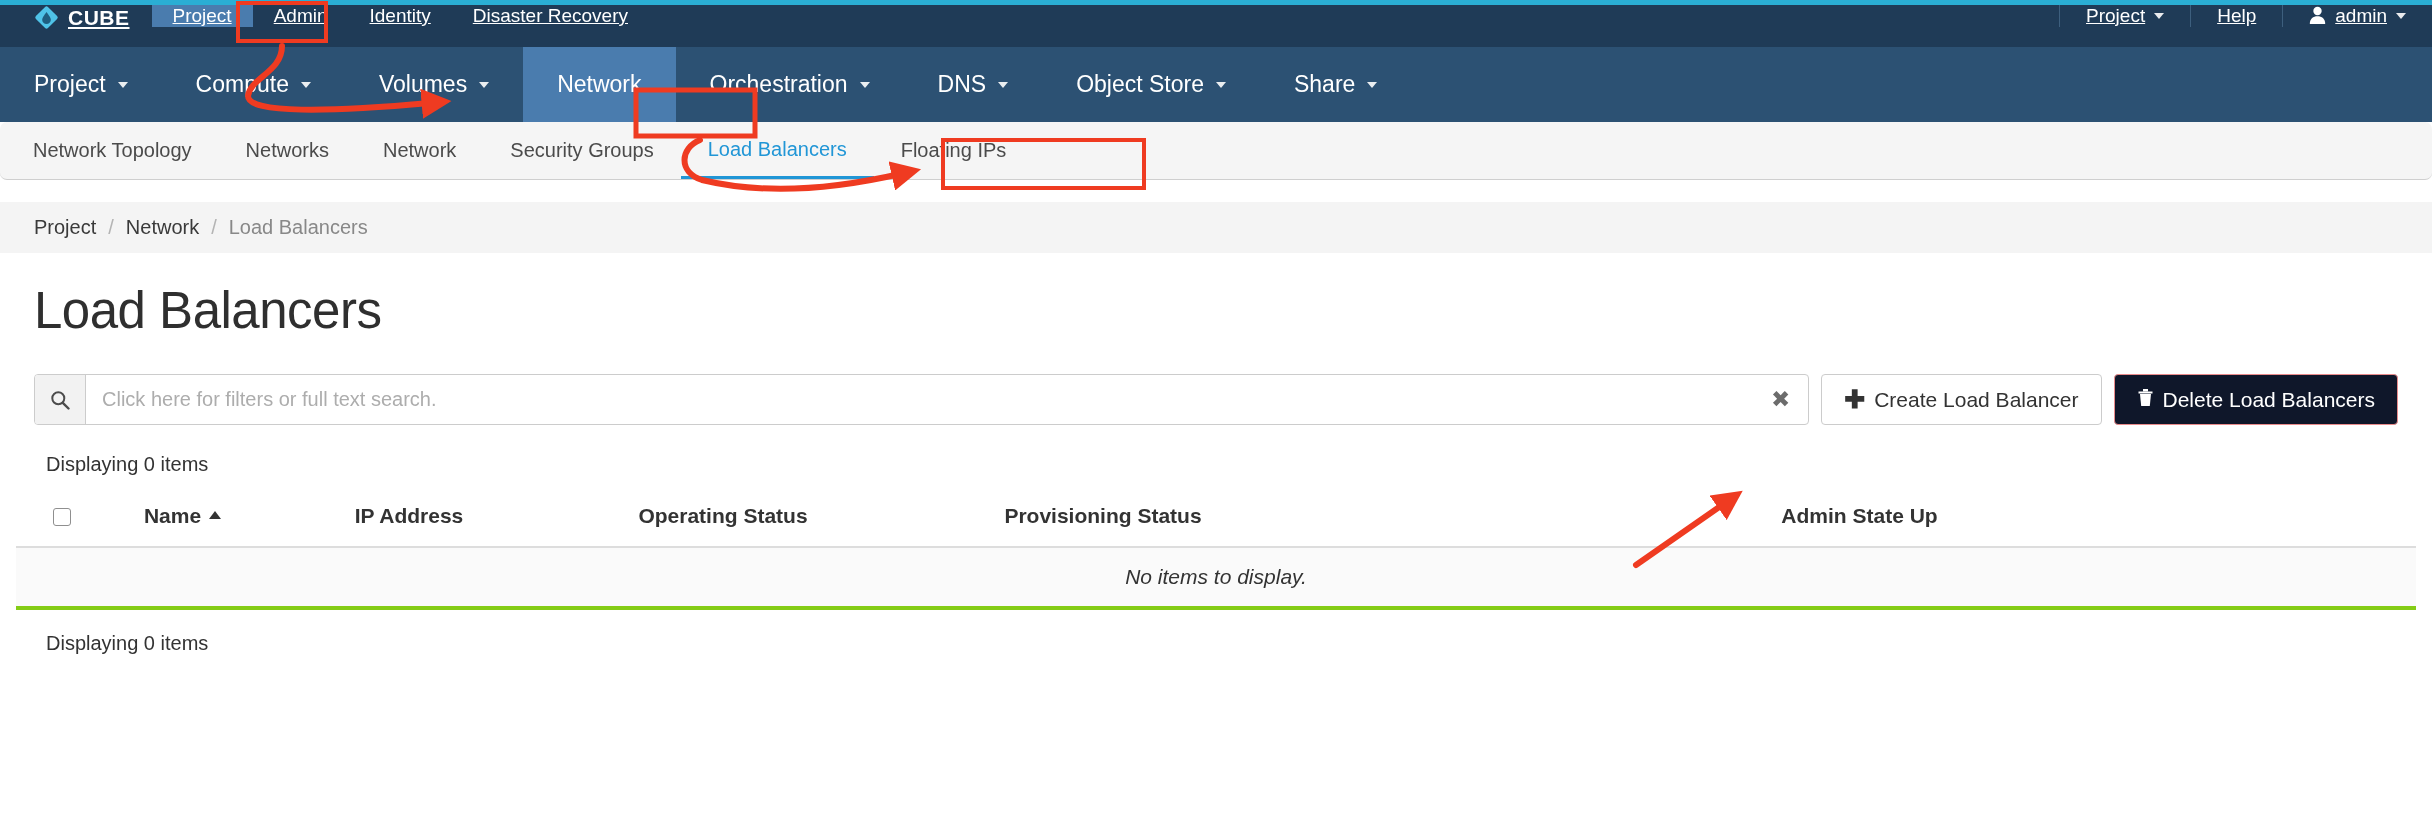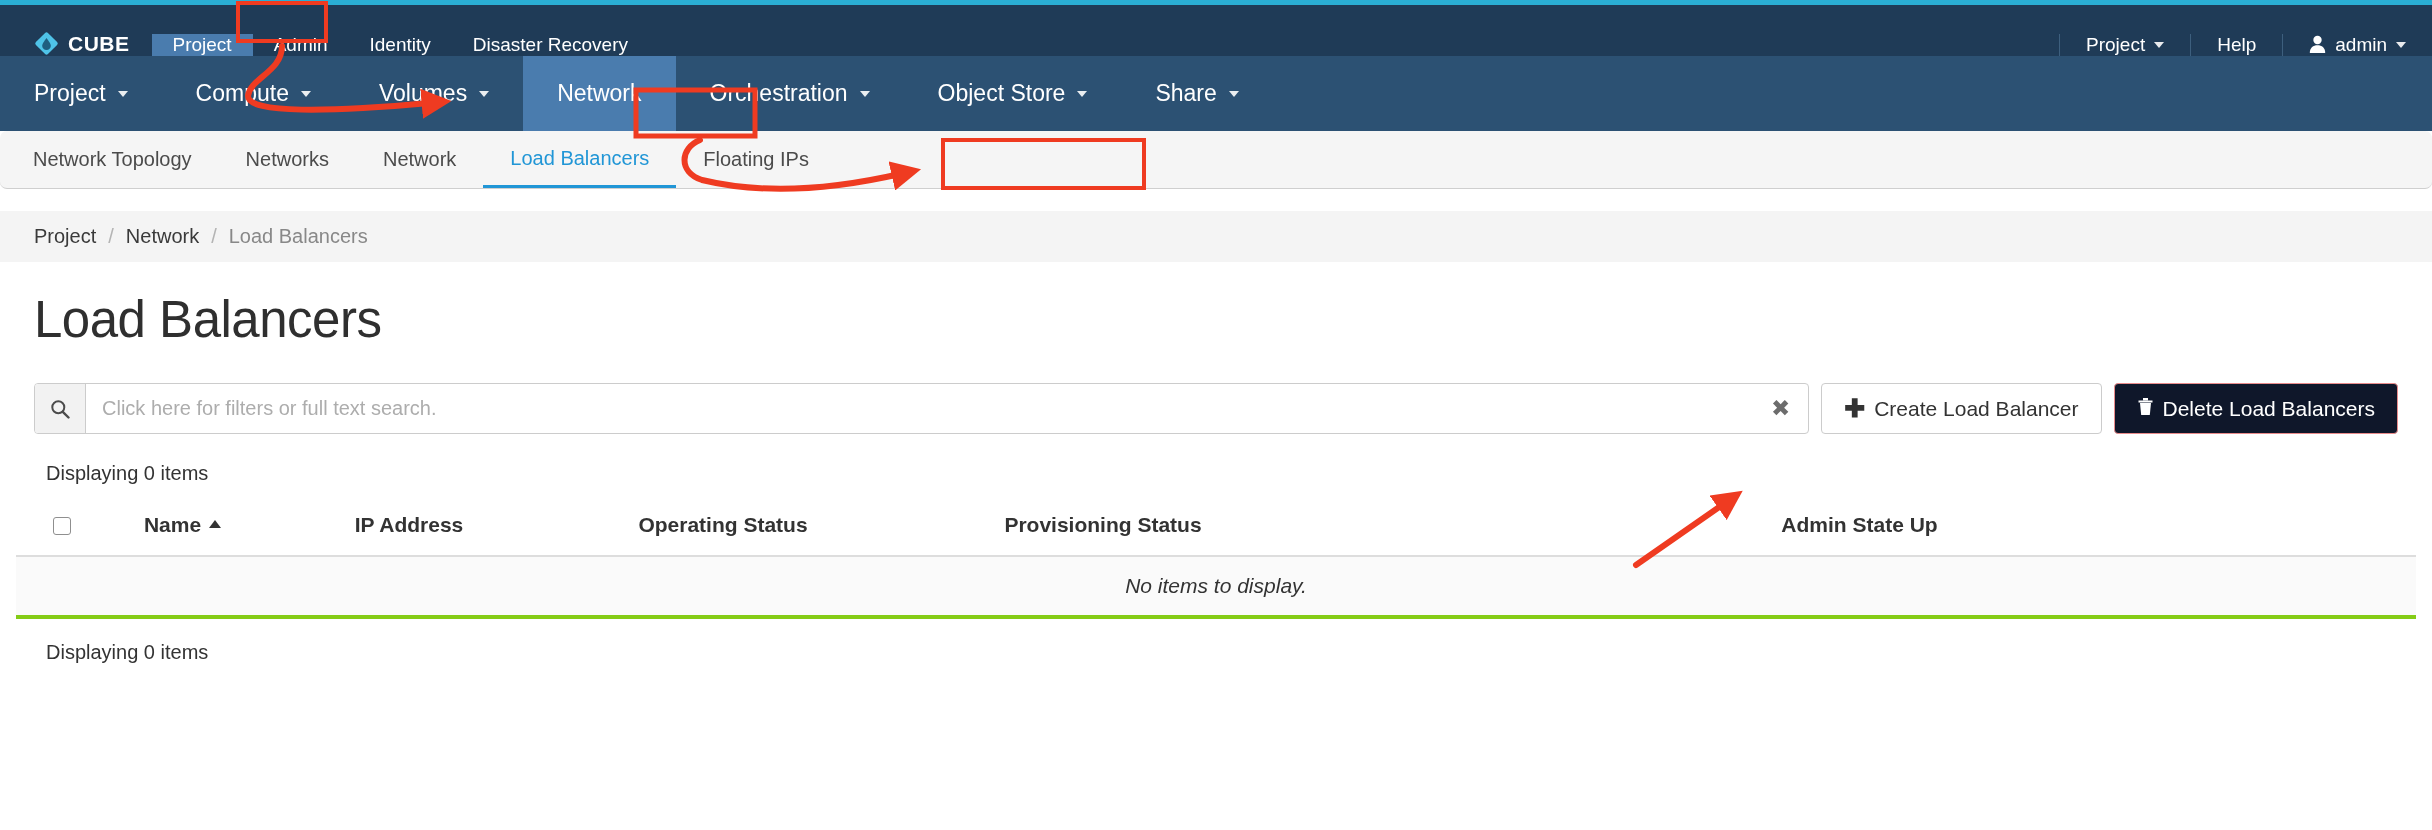--- a/index.html
+++ b/index.html
@@ -18,26 +18,27 @@
 
   
   .top-strip {
     height: 5px;
     background: #2aaed4;
     width: 100%;
   }
 
   
   .brandbar {
-    height: 51px;
+    height: 42px;
     background: #1f3b57;
     display: flex;
-    align-items: flex-end;
+    align-items: flex-start;
     color: #ffffff;
     position: relative;
+    text-decoration: underline;
   }
   .brand-logo {
     display: flex;
     align-items: center;
     padding: 0 22px 0 34px;
     gap: 9px;
   }
   .diamond {
     width: 25px; height: 25px;
     position: relative;
@@ -336,38 +337,45 @@
       <span class="caret"></span>
     </div>
     <div class="mainnav-item active">
       <span>Network</span>
     </div>
     <div class="mainnav-item">
       <span>Orchestration</span>
       <span class="caret"></span>
     </div>
     <div class="mainnav-item">
+      <span>DNS</span>
+      <span class="caret"></span>
+    </div>
+    <div class="mainnav-item">
       <span>Object Store</span>
       <span class="caret"></span>
     </div>
     <div class="mainnav-item">
       <span>Share</span>
       <span class="caret"></span>
     </div>
   </div>
 
   <div class="subnav">
     <div class="subnav-item">
       <span>Network Topology</span>
     </div>
     <div class="subnav-item">
       <span>Networks</span>
     </div>
     <div class="subnav-item">
       <span>Network</span>
+    </div>
+    <div class="subnav-item">
+      <span>Security Groups</span>
     </div>
     <div class="subnav-item active">
       <span>Load Balancers</span>
     </div>
     <div class="subnav-item">
       <span>Floating IPs</span>
     </div>
   </div>
 
   <div class="breadcrumb-wrap">

